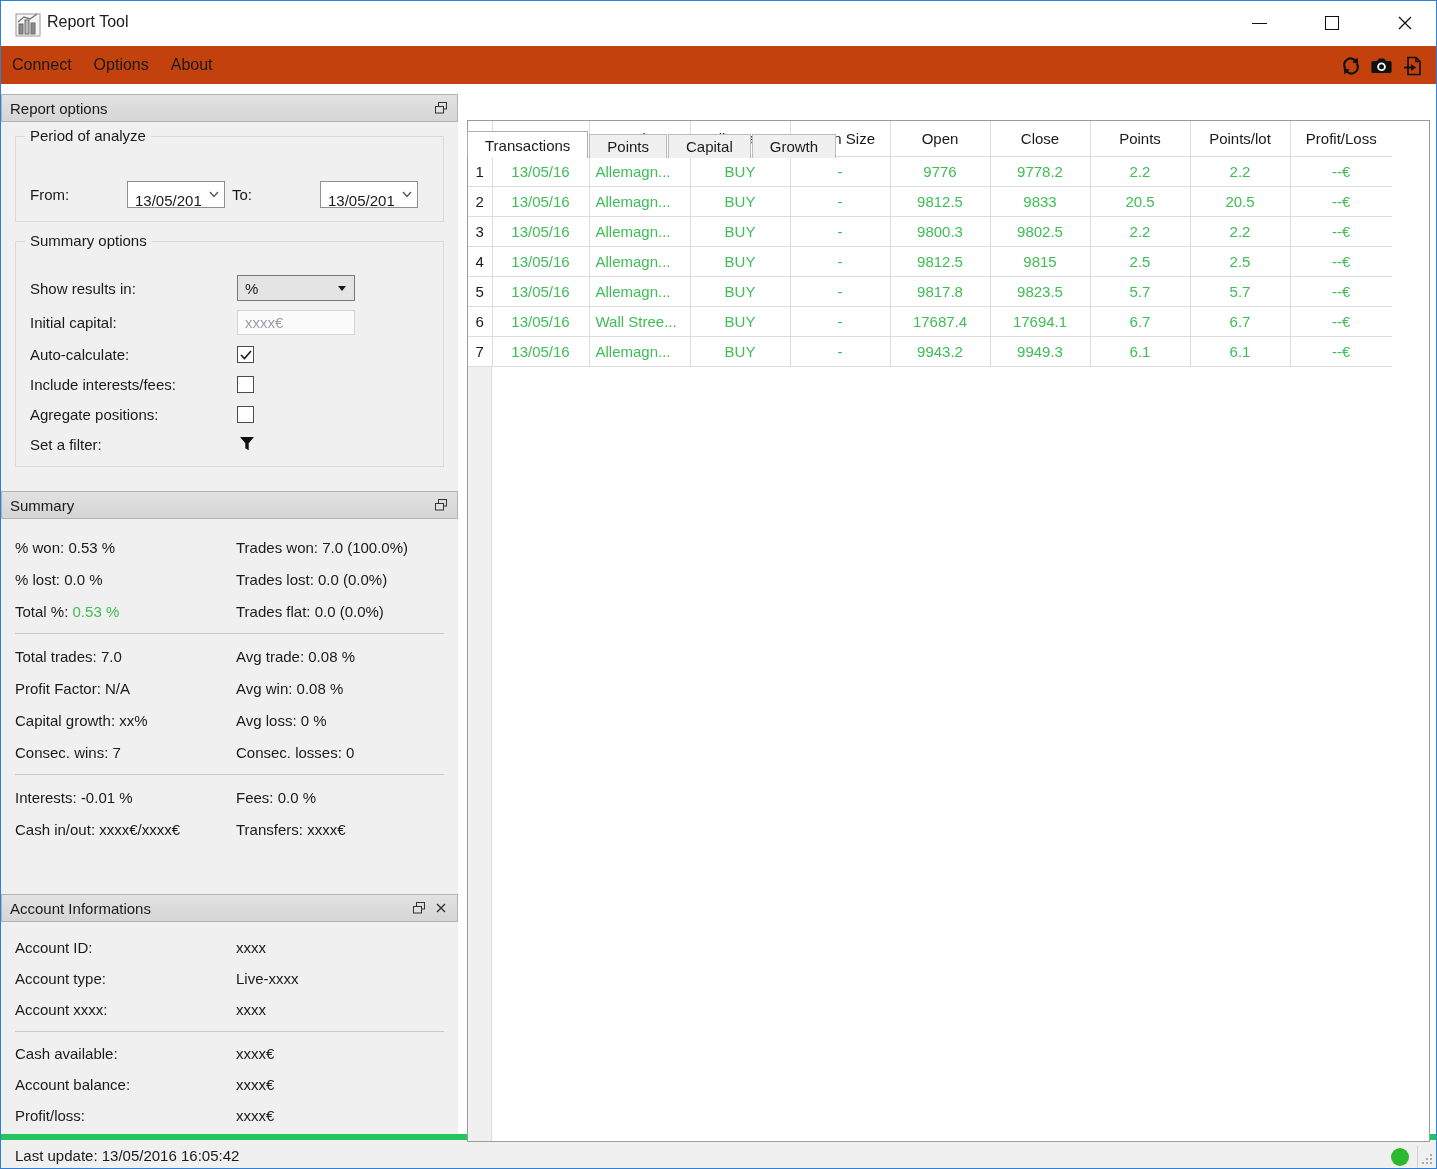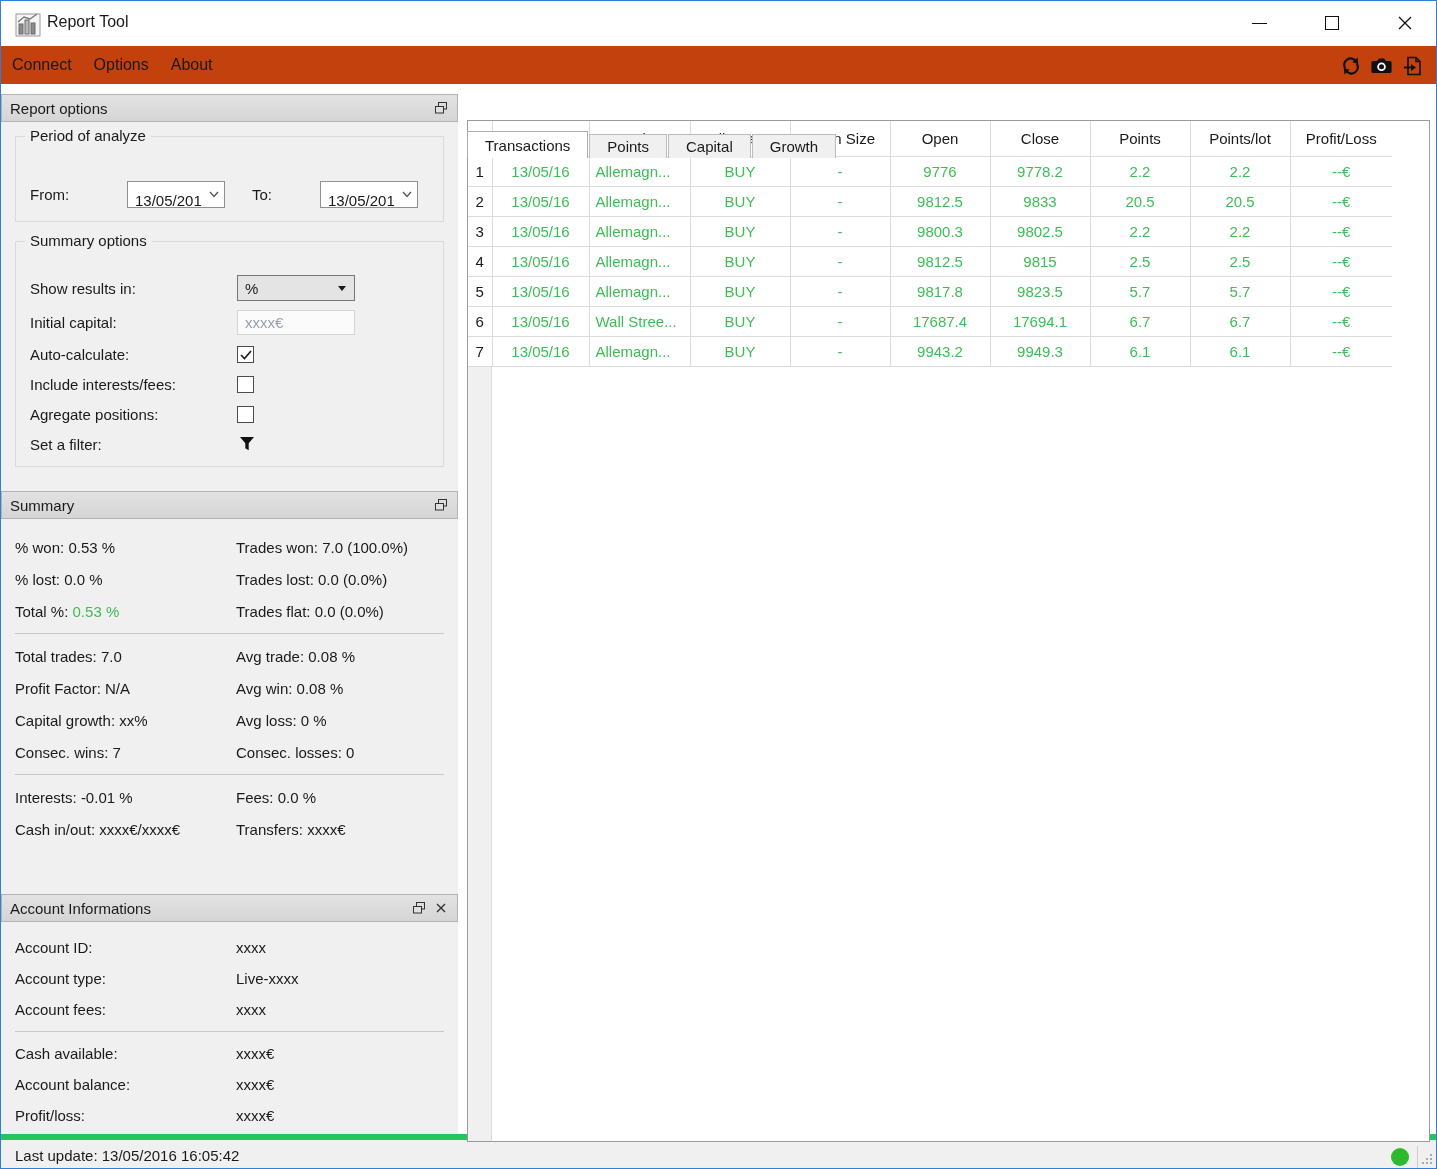--- a/index.html
+++ b/index.html
@@ -35,21 +35,21 @@
   #panel-summary { top:490px; height:403px; }
   #panel-account { top:893px; height:240px; }
 
   .group { position:absolute; left:14px; right:14px; border:1px solid #dadada; }
   .group-title { position:absolute; top:-10px; left:9px; background:#f0f0f0; padding:0 5px; font-size:15px; }
 
   #grp-period { top:14px; height:86px; }
   .period-row { position:absolute; left:14px; top:44px; height:27px; display:flex; align-items:center; }
   .date-label { font-size:15px; }
   .lbl-from { width:97px; }
-  .lbl-to { width:95px; padding-left:27px; }
+  .lbl-to { width:95px; padding-left:7px; }
   .date-select { position:relative; width:98px; height:27px; background:#fff; border:1px solid #8f8f8f; font-size:15px; display:flex; align-items:center; padding:12px 20px 0 7px; white-space:nowrap; overflow:hidden; }
   .date-select svg { position:absolute; right:5px; top:9px; }
 
   #grp-sumopt { top:119px; height:226px; }
   .opt-row { position:absolute; left:14px; right:10px; display:flex; align-items:center; }
   .opt-label { width:207px; font-size:15px; }
   .combo { position:relative; width:118px; height:26px; background:#e4e4e4; border:1px solid #777; font-size:15px; display:flex; align-items:center; padding:0 7px; }
   .combo .tri { position:absolute; right:8px; top:10px; width:0; height:0; border:4px solid transparent; border-top:5px solid #1a1a1a; }
   .txt-input { width:118px; height:25px; background:#fbfbfb; border:1px solid #d4d4d4; font-size:15px; padding:0 7px; color:#1a1a1a; font-family:"Liberation Sans",sans-serif; }
   .txt-input::placeholder { color:#9aa1ab; opacity:1; }
@@ -304,21 +304,21 @@
             <div>Account ID:</div>
             <div>xxxx</div>
           </div>
 
           <div class="arow">
             <div>Account type:</div>
             <div>Live-xxxx</div>
           </div>
 
           <div class="arow">
-            <div>Account fees:</div>
+            <div>Account xxxx:</div>
             <div>xxxx</div>
           </div>
         </div>
       <hr class="divider">
       <div>
 
           <div class="arow">
             <div>Cash available:</div>
             <div>xxxx€</div>
           </div>

